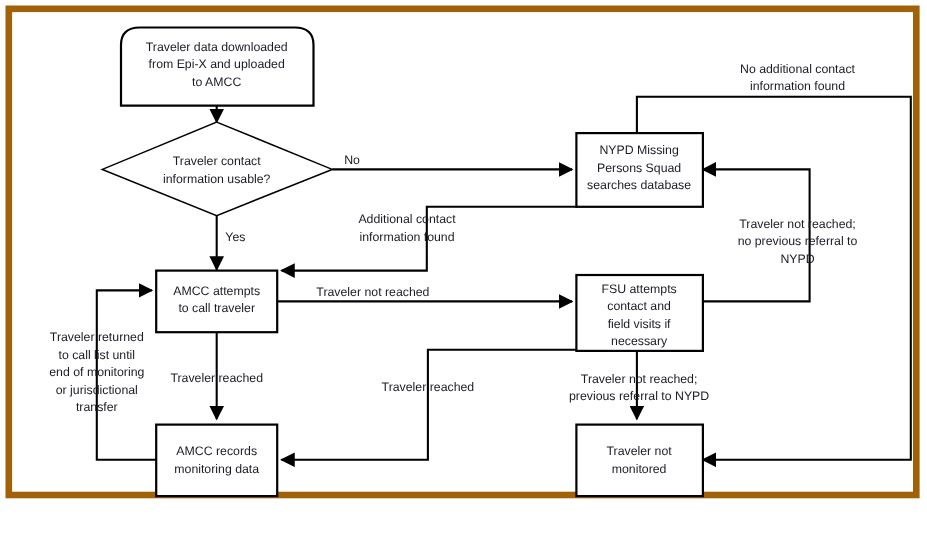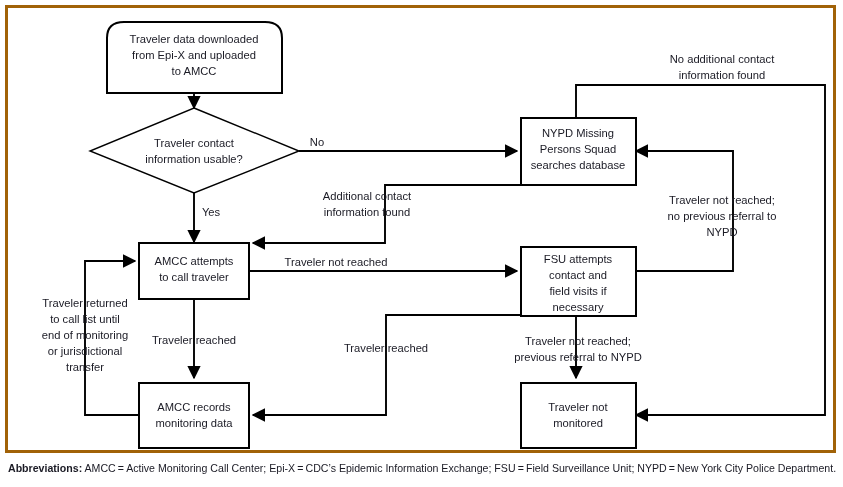--- a/index.html
+++ b/index.html
@@ -16,21 +16,21 @@
     height: 487px;
     background: #ffffff;
     overflow: hidden;
   }
   #chart-frame {
     position: absolute;
     left: 5px;
     top: 5px;
     width: 831px;
     height: 448px;
-    border: 3px solid #a16207;
+    border: 6px solid #a16207;
     box-sizing: border-box;
     background: #ffffff;
   }
   svg#flow {
     position: absolute;
     left: 0;
     top: 0;
   }
   .node-text {
     font-family: "Liberation Sans", sans-serif;
@@ -205,15 +205,14 @@
         <text class="edge-text" x="77" y="299">Traveler returned</text>
         <text class="edge-text" x="77" y="315">to call list until</text>
         <text class="edge-text" x="77" y="331">end of monitoring</text>
         <text class="edge-text" x="77" y="347">or jurisdictional</text>
         <text class="edge-text" x="77" y="363">transfer</text>
       </g>
 
     </svg>
   </div>
 
-  <div id="footnote"><span class="fn-label">Abbreviations:</span><span> AMCC = Active Monitoring Call Center; Epi-X = CDC’s Epidemic Information Exchange; FSU = Field Surveillance Unit; NYPD = New York City Police Department.</span></div>
 
 </div>
 
 </body></html>

